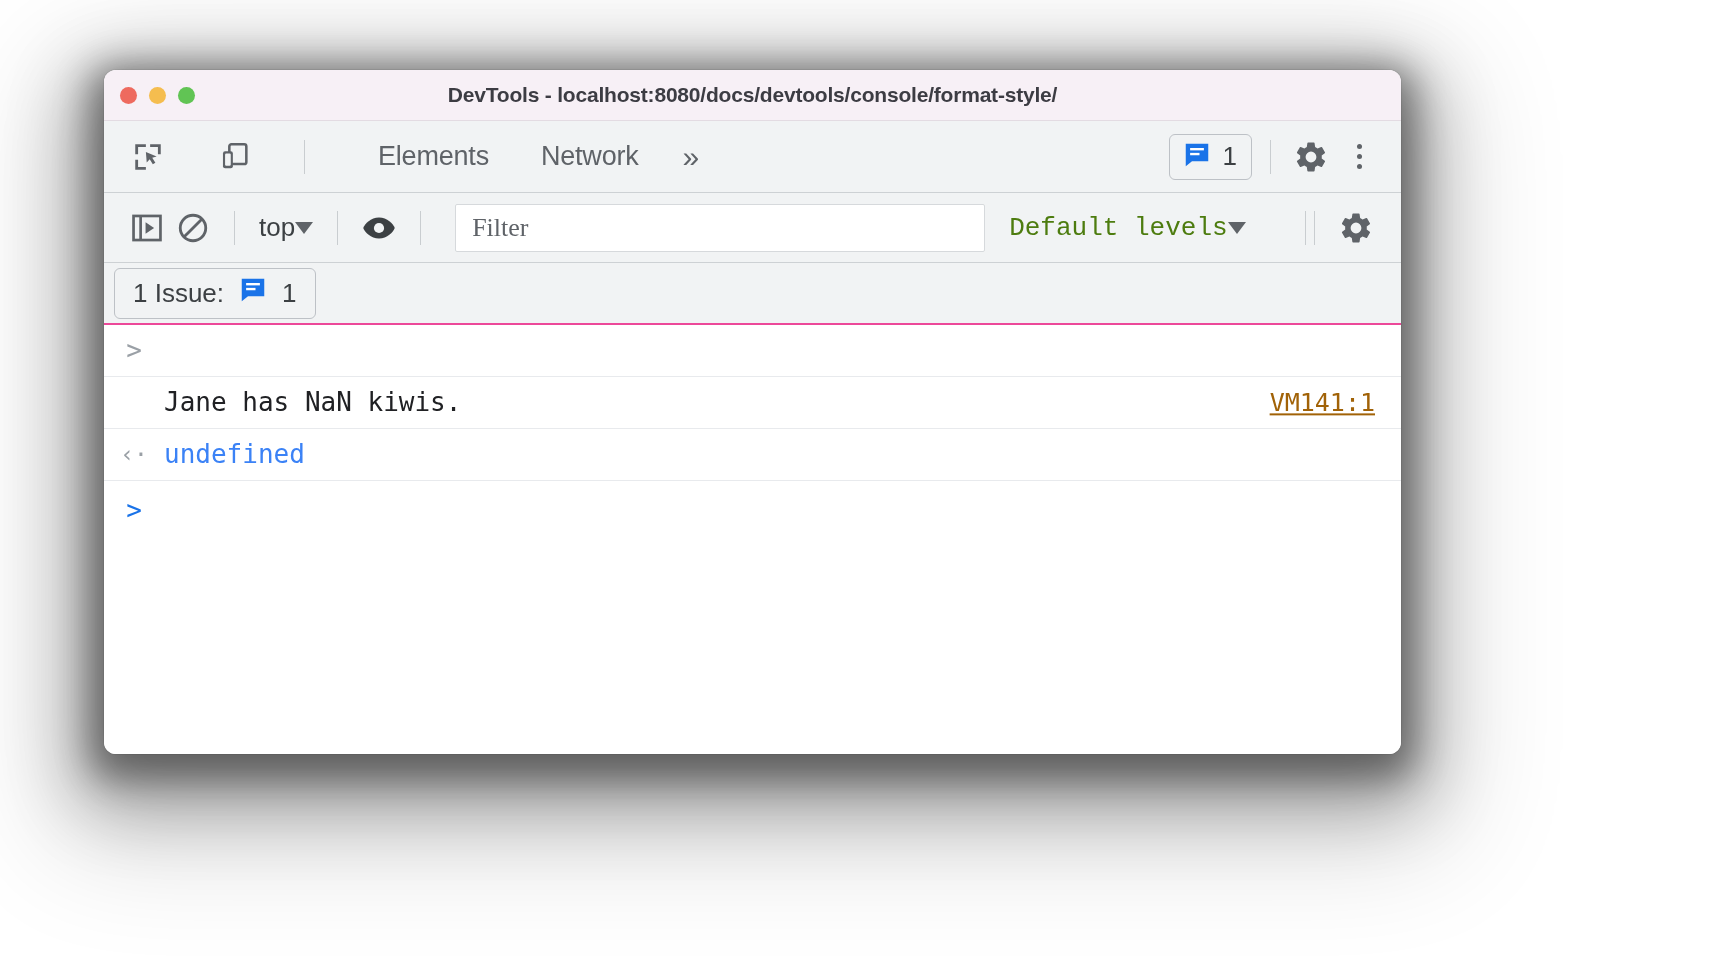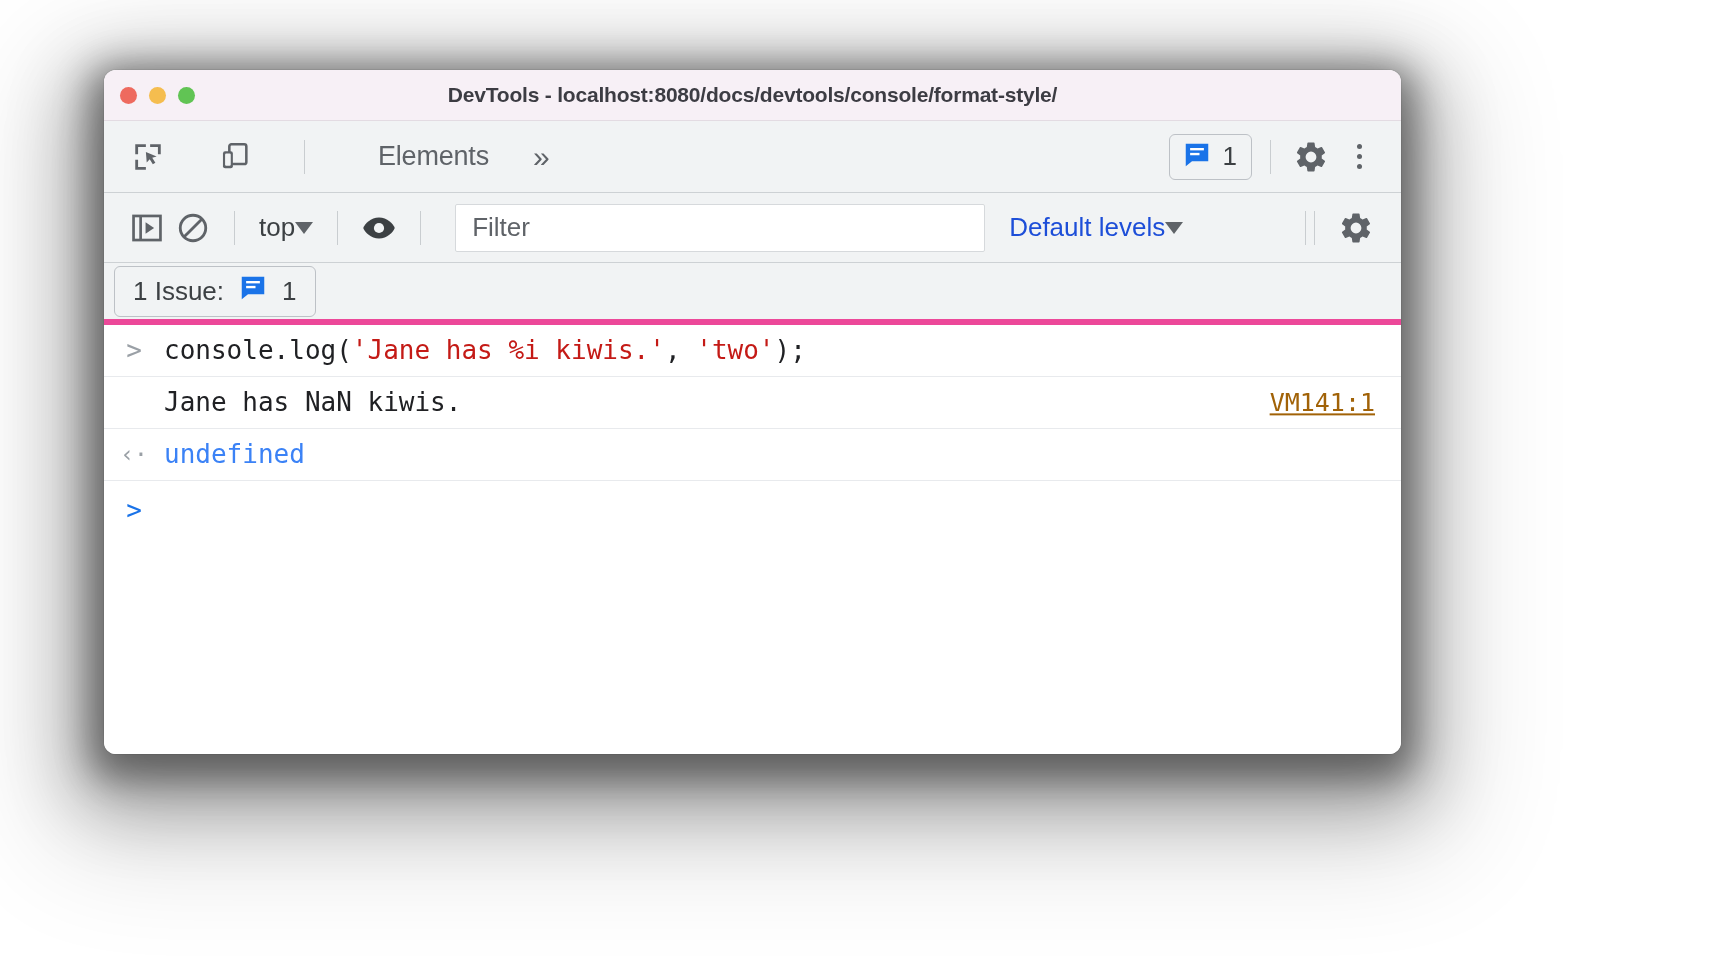--- a/index.html
+++ b/index.html
@@ -180,41 +180,43 @@
     background: #ffffff;
     border: 1px solid #d6d9dc;
     border-radius: 2px;
     margin: 0 18px 0 16px;
     display: flex;
     align-items: center;
     padding: 4px 16px;
     font-size: 26px;
     color: #5f6368;
     max-width: 530px;
+    font-family: Liberation Serif, serif;
   }
   .levels {
     display: flex;
     align-items: center;
     gap: 0;
     font-size: 26px;
-    color: #1d4ed8;
+    color: #4d7c0f;
     padding: 0 6px;
+    font-family: Liberation Mono, monospace;
   }
   .toolbar-right {
     margin-left: auto;
     display: flex;
     align-items: center;
     padding-right: 22px;
   }
 
   
   .issues-bar {
     height: 62px;
     background: #f1f3f4;
-    border-bottom: 6px solid #ec4899;
+    border-bottom: 2px solid #ec4899;
     display: flex;
     align-items: center;
     padding-left: 10px;
     flex: 0 0 auto;
   }
   .issues-btn {
     display: flex;
     align-items: center;
     gap: 14px;
     border: 1px solid #bdc1c6;
@@ -303,20 +305,23 @@
           <rect x="5" y="9.6" width="4" height="8.6" rx="0.8" fill="#f1f3f4"></rect>
         </svg>
       </div>
 
       <div class="vsep"></div>
 
       <div class="tabs">
         <div class="tab">
           <span>Elements</span>
         </div>
+        <div class="tab">
+          <span>Network</span>
+        </div>
         <div class="chevrons">
           <span>»</span>
         </div>
       </div>
 
       <div class="tabbar-right">
         <div class="issue-pill">
           <span>
             <svg width="30" height="30" viewBox="0 0 24 24">
               <path d="M3 3h18v14H8l-5 4V3z" fill="#1a73e8"></path>
@@ -409,21 +414,20 @@
           </svg>
         </span>
         <span>1</span>
       </div>
     </div>
 
     <div class="console-body">
 
       <div class="c-row">
         <div class="gutter prompt">&gt;</div>
-        <div class="c-text"><span>console.log(</span><span class="str">'Jane has %i kiwis.'</span><span>, </span><span class="str">'two'</span><span>);</span></div>
       </div>
 
       <div class="c-row">
         <div class="gutter"></div>
         <div class="c-text">Jane has NaN kiwis.</div>
         <a class="vm-link">VM141:1</a>
       </div>
 
       <div class="c-row">
         <div class="gutter reply">‹·</div>

